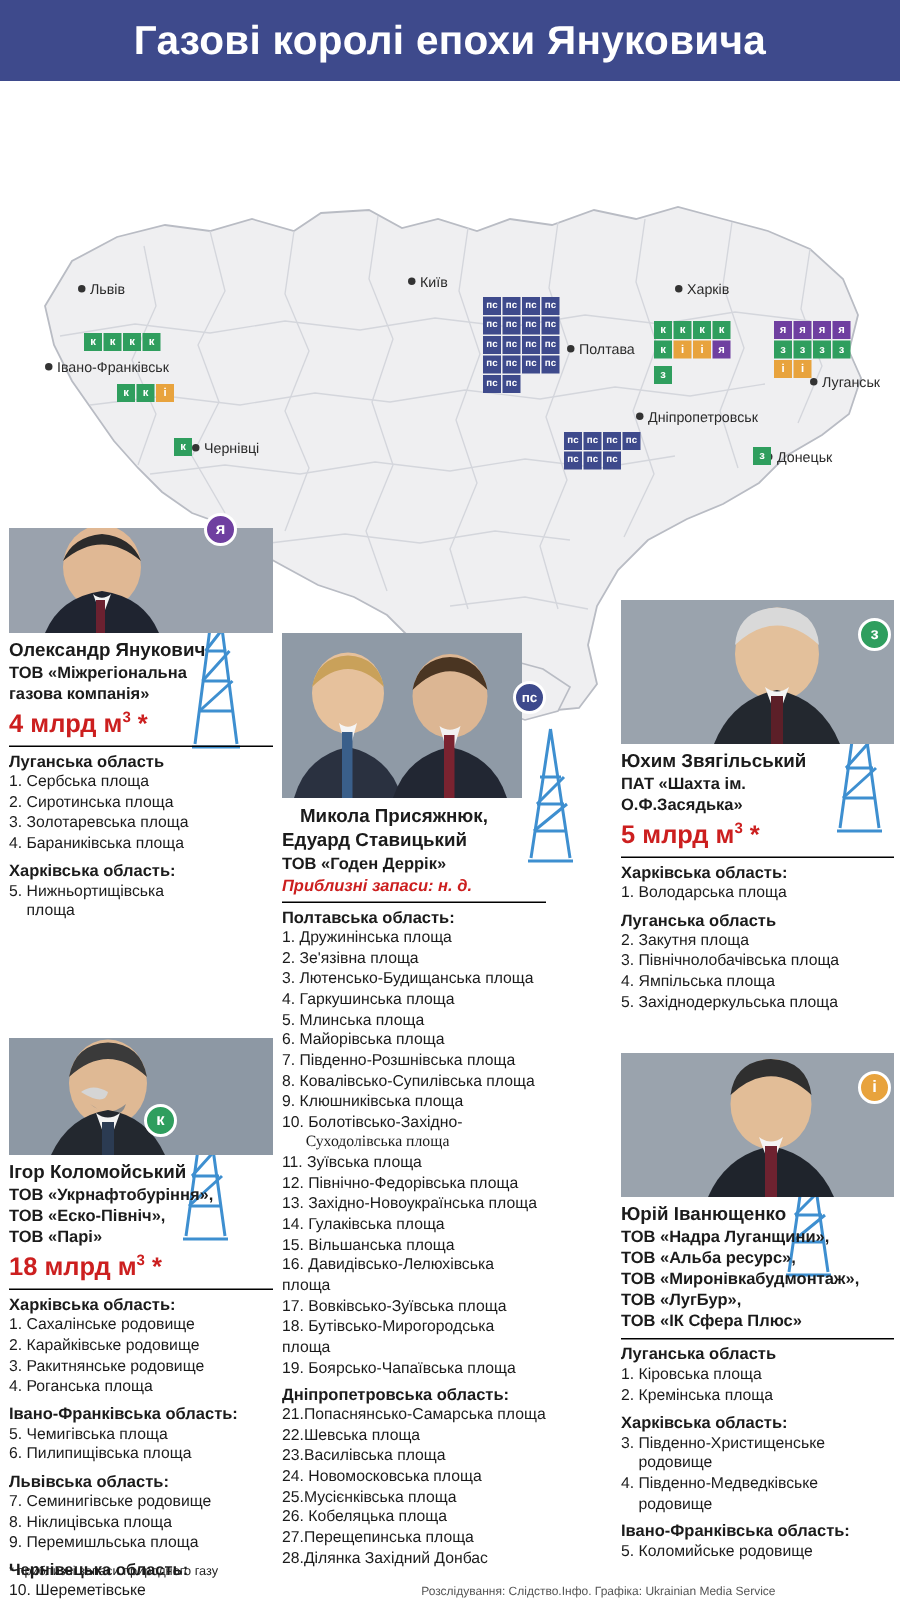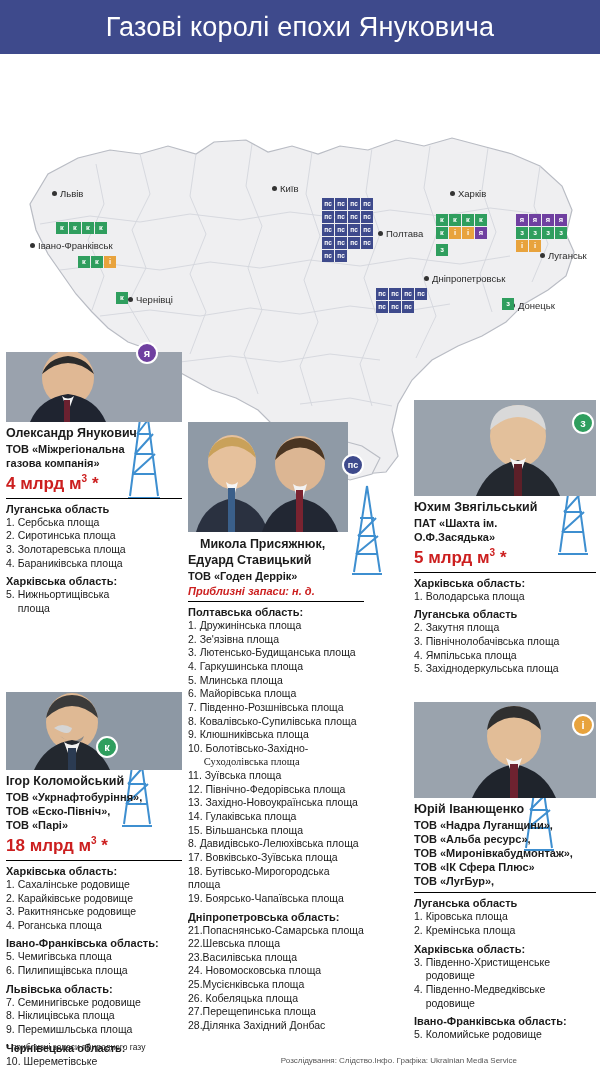--- a/index.html
+++ b/index.html
@@ -14,21 +14,21 @@
   }
   .header {
     height:54px;
     background:#3e4a8c;
     display:flex; align-items:center; justify-content:center;
   }
   .header h1 {
     margin:0;
     color:#ffffff;
     font-size:27px;
-    font-weight:normal;
+    font-weight:bold;
     letter-spacing:0.2px;
     text-align:left;
   }
   .stage { position:relative; width:523px; height:1015px; background:#fff; }
 
   
   .map-wrap { position:absolute; left:0; top:0; width:600px; height:470px; }
   .map-svg { position:absolute; left:0; top:0; }
 
   .city { position:absolute; font-size:9.5px; color:#2b2b2b; white-space:nowrap; }
@@ -338,21 +338,21 @@
       <li>7. Південно-Розшнівська площа</li>
       <li>8. Ковалівсько-Супилівська площа</li>
       <li>9. Клюшниківська площа</li>
       <li>10. Болотівсько-Західно-</li>
       <li style="white-space:pre;font-family:Liberation Serif, serif;">      Суходолівська площа</li>
       <li>11. Зуївська площа</li>
       <li>12. Північно-Федорівська площа</li>
       <li>13. Західно-Новоукраїнська площа</li>
       <li>14. Гулаківська площа</li>
       <li>15. Вільшанська площа</li>
-      <li>8. Давидівсько-Лелюхівська площа</li>
+      <li>16. Давидівсько-Лелюхівська площа</li>
       <li>17. Вовківсько-Зуївська площа</li>
       <li>18. Бутівсько-Мирогородська площа</li>
       <li>19. Боярсько-Чапаївська площа</li>
     </ul>
     <div class="region">Дніпропетровська область:</div>
     <ul class="plots">
       <li>21.Попаснянсько-Самарська площа</li>
       <li>22.Шевська площа</li>
       <li>23.Василівська площа</li>
       <li>24. Новомосковська площа</li>
@@ -456,22 +456,22 @@
         <path d="M58,96 q12,-28 42,-34 q30,6 42,34 z" fill="#1f242c"></path>
         <path d="M92,56 l8,22 l8,-22 q-8,6 -16,0z" fill="#f4f4f4"></path>
         <rect x="96" y="62" width="8" height="34" fill="#6e2230"></rect>
       </svg>
     </div>
     <div class="name">Юрій Іванющенко</div>
     <div class="firms">
       <div>ТОВ «Надра Луганщини»,</div>
       <div>ТОВ «Альба ресурс»,</div>
       <div>ТОВ «Миронівкабудмонтаж»,</div>
+      <div>ТОВ «ЛугБур»,</div>
       <div>ТОВ «ІК Сфера Плюс»</div>
-      <div>ТОВ «ЛугБур»,</div>
     </div>
     <div class="rule"></div>
     <div class="region first">Луганська область</div>
     <ul class="plots">
       <li>1. Кіровська площа</li>
       <li>2. Кремінська площа</li>
     </ul>
     <div class="region">Харківська область:</div>
     <ul class="plots">
       <li>3. Південно-Христищенське</li>

